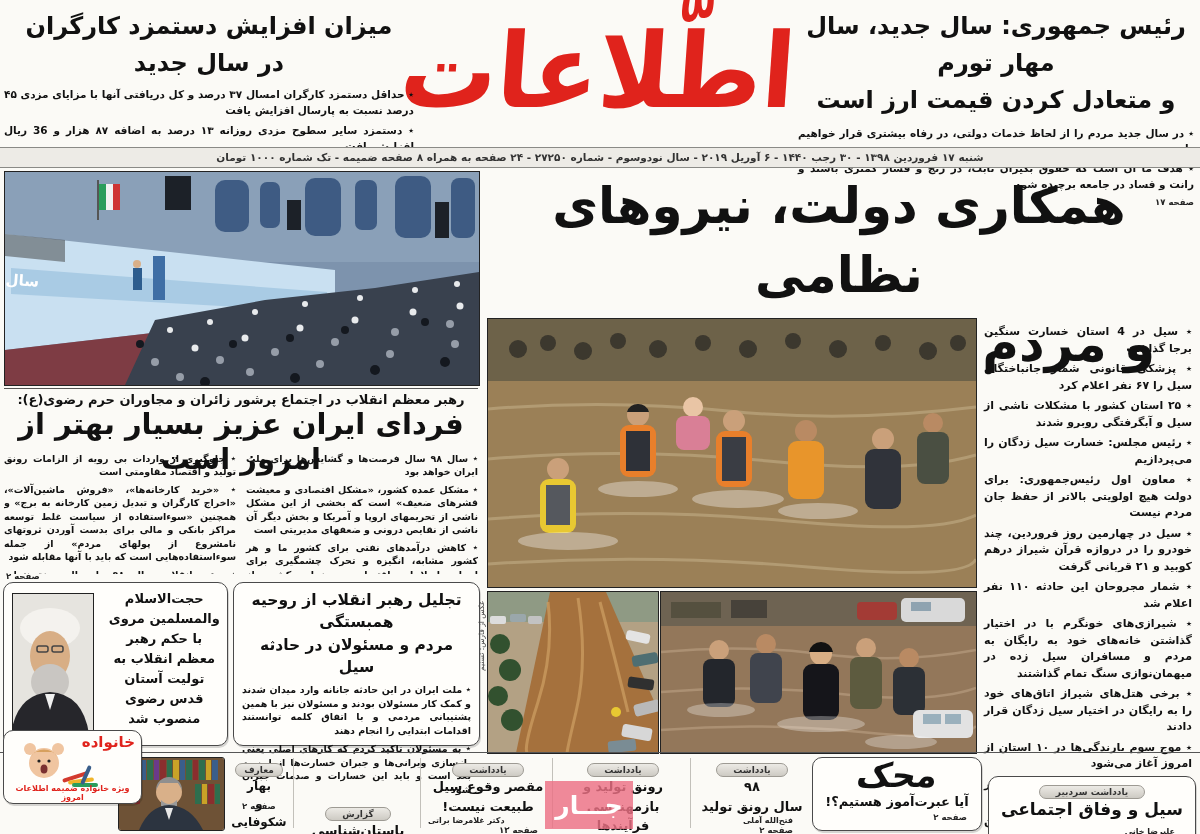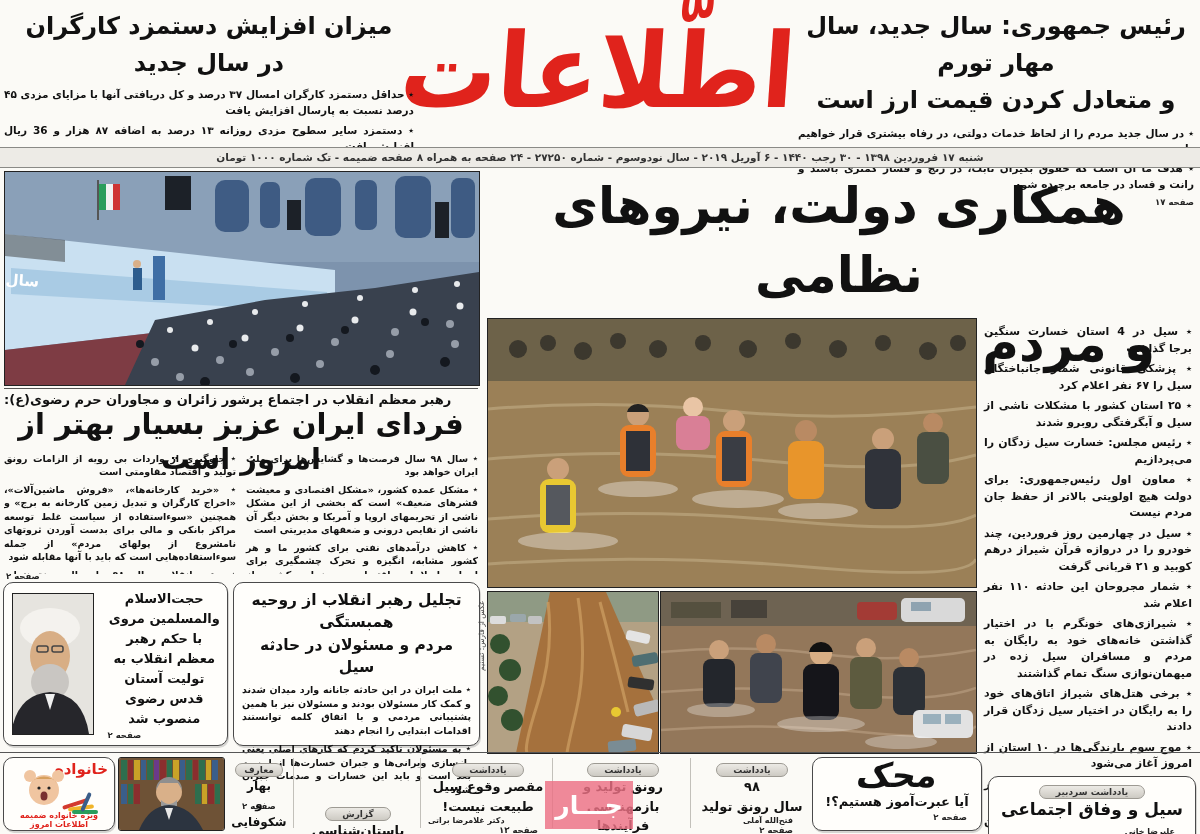--- a/index.html
+++ b/index.html
@@ -15,21 +15,21 @@
   .datebar{background:#edebe6;border-top:1px solid #8a8a86;border-bottom:1px solid #8a8a86;
            font-size:10.5px;font-weight:bold;color:#333;text-align:center;line-height:18px;}
   
   .lead-head{font-size:50px;font-weight:900;line-height:1.38;text-align:center;letter-spacing:-1px;}
   ul.bullets{list-style:none;margin:0;padding:0;}
   ul.bullets li{text-align:justify;margin-bottom:4px;}
   ul.bullets li::before{content:"٭ ";}
   .lead-col{font-size:11px;font-weight:bold;line-height:1.5;}
   .pref{font-size:8.5px;color:#222;text-align:left;font-weight:bold;}
   .photo{border:1px solid #222;overflow:hidden;background:#ccc;}
-  .kicker{font-size:13px;font-weight:bold;text-align:left;}
+  .kicker{font-size:13px;font-weight:bold;text-align:center;}
   .leader-head{font-size:29px;font-weight:900;text-align:center;line-height:1.2;}
   .leader-col{font-size:9.5px;font-weight:bold;line-height:1.42;width:232px;}
   .rbox{border:1.5px solid #4a4a4a;border-radius:10px;background:#fffefb;box-shadow:1px 2px 0 rgba(0,0,0,.15);}
   .sol-title{font-size:15.5px;font-weight:900;text-align:center;line-height:1.45;}
   .small-bullets{font-size:9.5px;font-weight:bold;line-height:1.45;}
   
   .pill{display:inline-block;background:linear-gradient(#eceae5,#cdcac3);border:1px solid #9d9a93;
         border-radius:9px;font-size:9px;font-weight:bold;color:#333;padding:1px 16px;}
   .note-title{font-size:13px;font-weight:900;line-height:1.5;text-align:center;}
   .byline{font-size:8px;color:#222;font-weight:bold;}
@@ -486,21 +486,21 @@
           <rect x="96" y="26" width="5" height="20" fill="#2e6e4e"></rect>
         </g>
       <circle cx="50" cy="34" r="13" fill="#d9b089"></circle>
       <path d="M37 32 a13 13 0 0 1 26 0 l-4 -7 -18 0 Z" fill="#8f8f8f"></path>
       <path d="M42 42 q8 8 16 0 l0 6 -16 0 Z" fill="#9a9a9a"></path>
       <path d="M20 72 Q30 48 50 47 Q72 48 84 72 Z" fill="#2c3440"></path>
       <polygon points="46,50 54,50 50,62" fill="#e8e8e8"></polygon>
     </svg>
   </div>
 
-  <div class="abs rbox" style="left:3px;top:757px;width:110px;height:72px;overflow:hidden;">
+  <div class="abs rbox" style="left:3px;top:730px;width:110px;height:72px;overflow:hidden;padding-left:27px;">
     <div class="abs fam-logo" style="right:6px;top:2px;">خانواده</div>
     <svg width="108" height="52" viewBox="0 0 108 52" style="position:absolute;left:0;top:4px;">
       <circle cx="40" cy="28" r="15" fill="#f0c5a0"></circle>
       <path d="M27 22 a15 15 0 0 1 26 0 l-3 -5 -20 0 Z" fill="#d7a05e"></path>
       <circle cx="26" cy="14" r="6" fill="#f0c5a0"></circle>
         <circle cx="54" cy="14" r="6" fill="#f0c5a0"></circle>
       <circle cx="35" cy="26" r="1.6" fill="#222"></circle>
         <circle cx="45" cy="26" r="1.6" fill="#222"></circle>
       <ellipse cx="40" cy="34" rx="3.5" ry="4.5" fill="#7a3030"></ellipse>
       <g>

